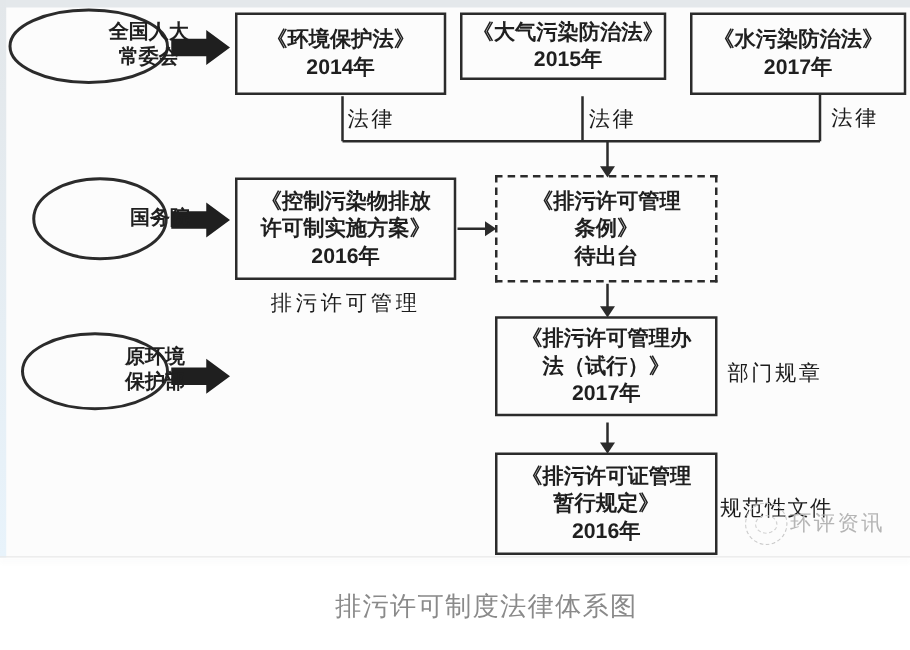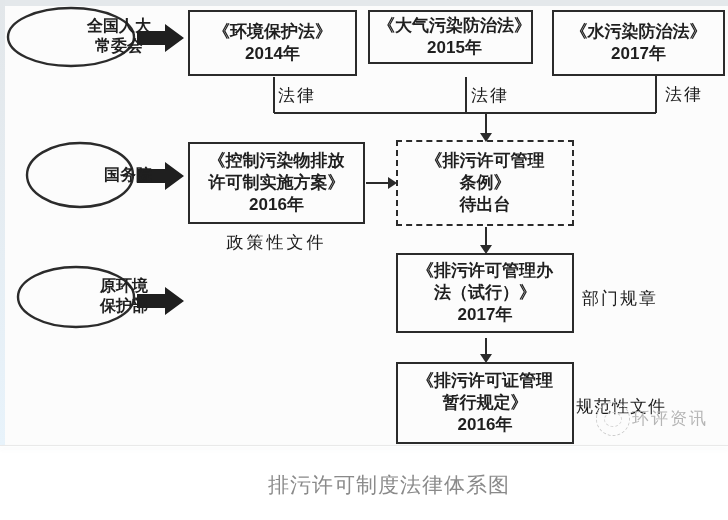--- a/index.html
+++ b/index.html
@@ -124,21 +124,21 @@
 
     <div class="node ml" style="left:396px;top:362px;width:178px;height:82px;">
       <span class="ml">《排污许可证管理
 暂行规定》
 2016年</span>
     </div>
 
     <div class="cat" style="left:278px;top:84px;">法律</div>
     <div class="cat" style="left:471px;top:84px;">法律</div>
     <div class="cat" style="left:665px;top:83px;">法律</div>
-    <div class="cat center" style="left:188px;top:231px;width:177px;">政策性文件</div>
+    <div class="cat center" style="left:188px;top:231px;width:177px;">排污许可管理</div>
     <div class="cat" style="left:582px;top:287px;">部门规章</div>
     <div class="cat" style="left:576px;top:395px;letter-spacing:1px;">规范性文件</div>
 
     <div class="watermark-logo"></div>
     <div class="watermark-text">环评资讯</div>
   </div>
 
   <div class="divider"></div>
 
   <div class="caption">排污许可制度法律体系图</div>

